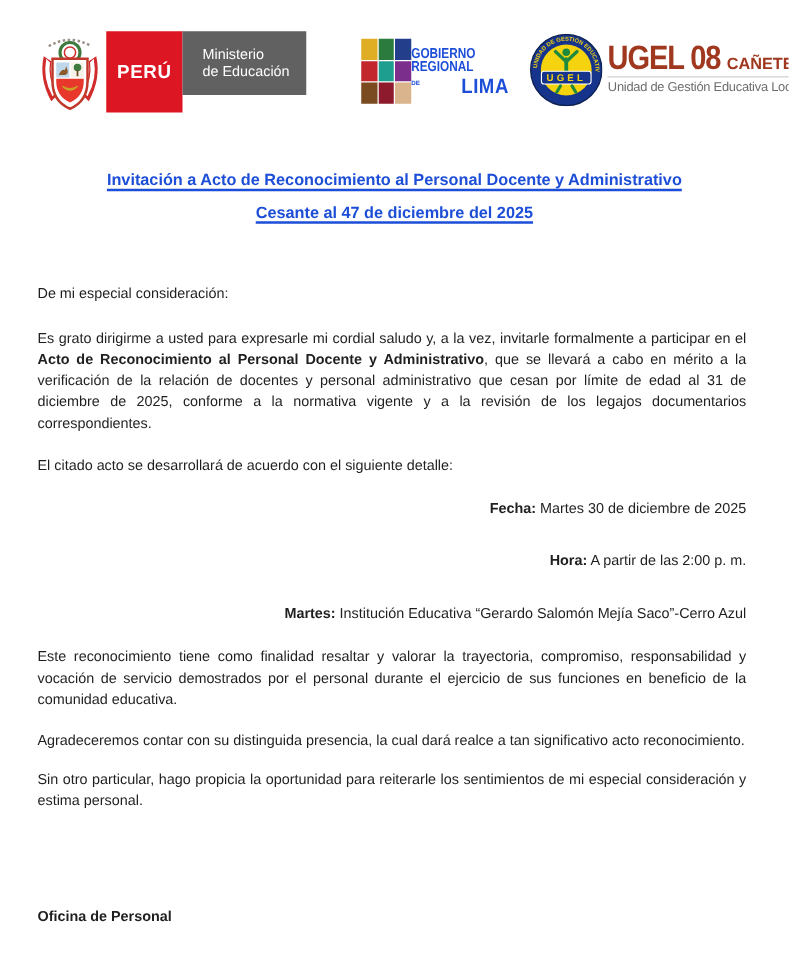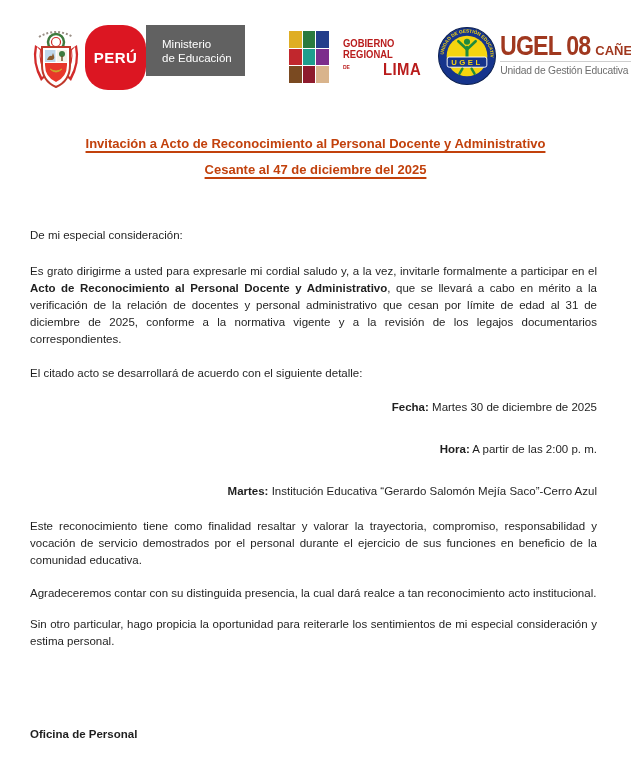--- a/index.html
+++ b/index.html
@@ -14,39 +14,39 @@
   .coat{width:58px;height:70px;flex:0 0 auto;}
   .box-red{width:61px;height:65px;display:flex;align-items:center;justify-content:center;}
   .box-red span{color:#fff;font-weight:bold;font-size:15px;letter-spacing:.5px;}
   .box-gray{width:99px;height:51px;display:flex;flex-direction:column;justify-content:center;
     padding-left:16px;box-sizing:border-box;}
   .box-gray div{color:#fff;font-size:11.5px;line-height:14px;}
   .grl{display:flex;align-items:center;margin-left:44px;margin-top:6px;}
   .mosaic{width:40px;height:52px;display:grid;grid-template-columns:repeat(3,1fr);
     grid-template-rows:repeat(3,1fr);gap:1px;flex:0 0 auto;}
   .mosaic .tile{width:100%;height:100%;}
-  .grl-text{margin-left:14px;color:#b91c1c;white-space:nowrap;}
+  .grl-text{margin-left:0;color:#1d4ed8;white-space:nowrap;}
   .grl-text .l1,.grl-text .l2{font-weight:bold;font-size:11.5px;line-height:11px;
     display:block;transform:scaleX(.82);transform-origin:left;}
   .grl-l3{display:flex;align-items:flex-end;line-height:14px;gap:32px;}
   .grl-l3 .de{font-size:5px;font-weight:bold;margin-right:1px;padding-bottom:2px;}
   .grl-l3 .lima{font-size:16.5px;font-weight:bold;letter-spacing:.5px;
     display:inline-block;transform:scaleX(.9);transform-origin:left;}
   .ugel{display:flex;align-items:center;margin-left:13px;}
   .seal{width:58px;height:58px;flex:0 0 auto;margin-top:2px;}
   .ugel-text{margin-left:4px;white-space:nowrap;}
   .ugel-row1{display:flex;align-items:baseline;}
   .ugel-big{font-weight:bold;font-size:27px;line-height:27px;letter-spacing:-1px;
     display:inline-block;transform:scaleX(.86);transform-origin:left;}
   .ugel-canete{font-weight:bold;font-size:13px;margin-left:-10px;}
   .ugel-sub{font-size:10.3px;line-height:13px;letter-spacing:-.2px;border-top:1px solid #cfcfcf;
     padding-top:2px;margin-top:1px;}
   
   .doc-title{margin-top:36px;text-align:center;font-weight:bold;font-size:13px;
-    line-height:26px;color:#c2410c;}
+    line-height:26px;color:#1d4ed8;}
   .doc-title .u{text-decoration:underline;text-decoration-thickness:1.5px;text-underline-offset:3px;}
   .content{padding:0 34px 0 30px;font-size:11.5px;line-height:17px;}
   .content p{margin:0 0 17px 0;text-align:justify;}
   p.salutation{margin-top:44px;margin-bottom:19px;text-align:left;}
   p.detail{margin-bottom:25px;text-align:right;}
   p.detail-last{margin-bottom:18px;}
   p.p3{margin-bottom:16px;}
   p.p4{margin-bottom:14px;}
   p.p5{margin-bottom:4px;}
   p.signature{margin-top:76px;margin-bottom:0;font-weight:bold;text-align:left;}
@@ -78,21 +78,21 @@
           <path d="M18,38 h22 v2 q0,12 -11,17 q-11,-5 -11,-17 Z" fill="#E8372B"></path>
 
           <path d="M20,35 q2,-5 5,-4 l1,-3 1,3 q1,3 -2,4 z" fill="#8a5a2b"></path>
 
           <circle cx="35" cy="29" r="3" fill="#3E7A3E"></circle>
           <rect x="34.3" y="31" width="1.4" height="5" fill="#6b4a23"></rect>
 
           <path d="M23,44 q6,6 12,0 q-6,4 -12,0" fill="#E8C547" stroke="#C9A227" stroke-width="1"></path>
         </svg>
       </div>
-      <div class="box-red" style="background-color: rgb(220, 22, 34); border-radius: 23px;">
+      <div class="box-red" style="background-color: rgb(220, 22, 34);">
         <span>PERÚ</span>
       </div>
       <div class="box-gray" style="background-color: rgb(97, 97, 97);">
         <div>Ministerio</div>
         <div>de Educación</div>
       </div>
     </div>
 
     <div class="grl">
       <div class="mosaic">
@@ -165,19 +165,19 @@
     <p class="p2">El citado acto se desarrollará de acuerdo con el siguiente detalle:</p>
 
     <p class="detail"><b>Fecha:</b><span> Martes 30 de diciembre de 2025</span></p>
 
     <p class="detail"><b>Hora:</b><span> A partir de las 2:00 p. m.</span></p>
 
     <p class="detail detail-last"><b>Martes:</b><span> Institución Educativa “Gerardo Salomón Mejía Saco”-Cerro Azul</span></p>
 
     <p class="p3">Este reconocimiento tiene como finalidad resaltar y valorar la trayectoria, compromiso, responsabilidad y vocación de servicio demostrados por el personal durante el ejercicio de sus funciones en beneficio de la comunidad educativa.</p>
 
-    <p class="p4">Agradeceremos contar con su distinguida presencia, la cual dará realce a tan reconocimiento acto institucional.</p>
+    <p class="p4">Agradeceremos contar con su distinguida presencia, la cual dará realce a tan significativo acto reconocimiento.</p>
 
     <p class="p5">Sin otro particular, hago propicia la oportunidad para reiterarle los sentimientos de mi especial consideración y estima personal.</p>
 
     <p class="signature">Oficina de Personal</p>
   </div>
 </div>
 
 </body></html>

